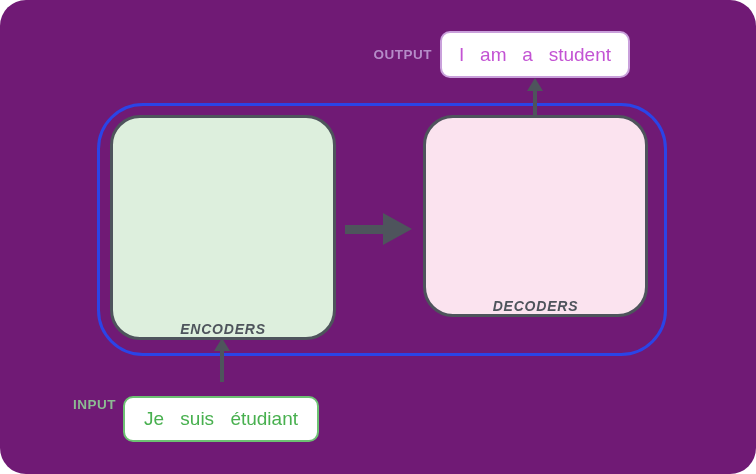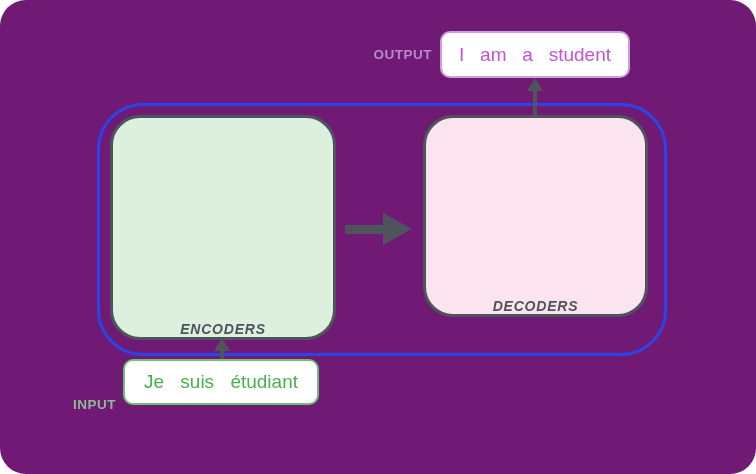--- a/index.html
+++ b/index.html
@@ -111,21 +111,21 @@
     left: 440px;
     top: 31px;
     width: 190px;
     height: 47px;
     border: 2.5px solid var(--purple-border);
     color: var(--purple-text);
     padding: 0 17px;
   }
   .input-box {
     left: 123px;
-    top: 359px;
+    top: 396px;
     width: 196px;
     height: 46px;
     border: 2.5px solid var(--green-border);
     color: var(--green-text);
     padding: 0 19px;
   }
   .token { white-space: nowrap; }
   
   .io-label {
     position: absolute;

